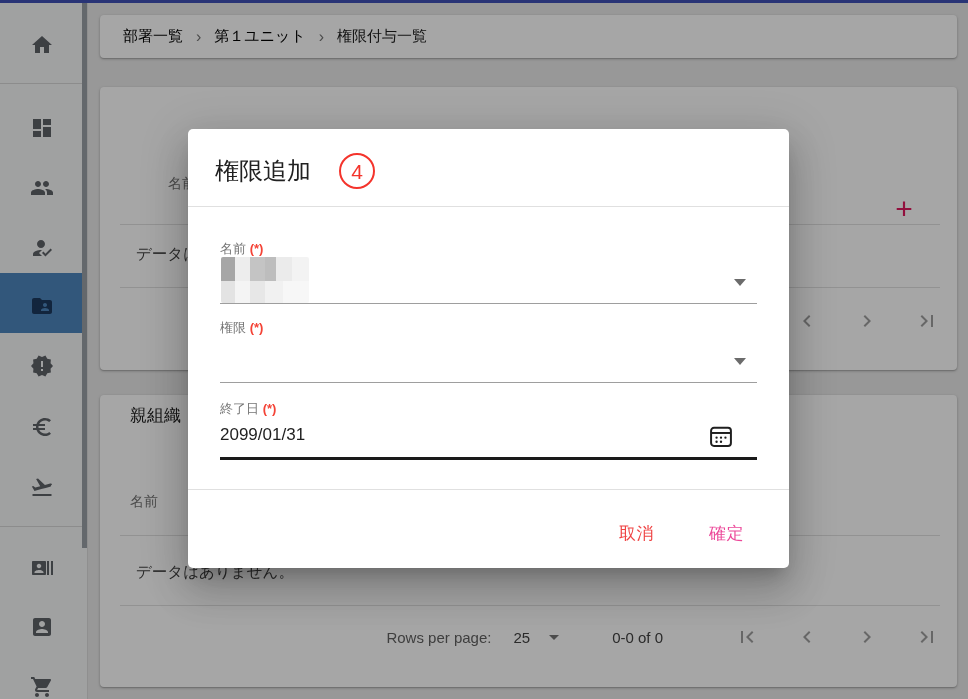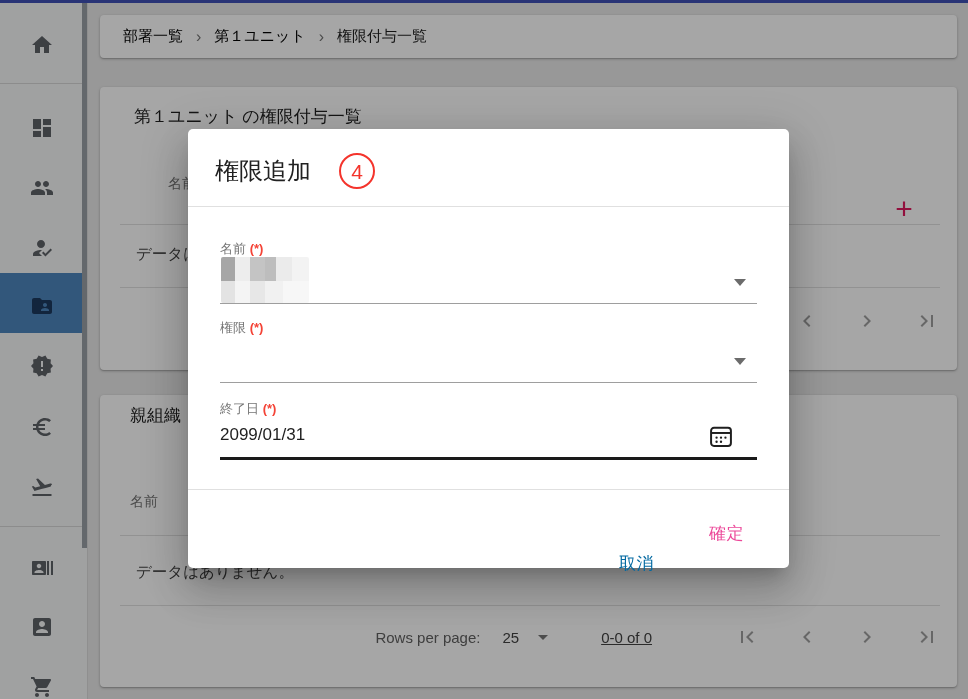--- a/index.html
+++ b/index.html
@@ -32,21 +32,21 @@
   .add-btn { position:absolute; left:782px; top:100px; width:44px; height:44px; color:#e0195e; font-size:30px; font-weight:400; display:flex; align-items:center; justify-content:center; line-height:1; }
   .col-header { position:absolute; font-size:14px; color:#757575; }
   .row-divider { position:absolute; left:20px; width:820px; height:1px; background:#e0e0e0; }
   .no-data { position:absolute; left:36px; font-size:15.5px; color:#424242; }
 
   .pg { position:absolute; left:0; right:0; height:36px; display:flex; align-items:center; justify-content:flex-end; padding-right:18px; color:#616161; font-size:15px; }
   .pg-label { margin-right:22px; }
   .pg-val { color:#424242; margin-right:12px;text-align:right; }
   .pg-dd { width:24px; height:24px; margin-right:46px; display:flex; align-items:center; justify-content:center; }
   .pg-dd svg { width:24px; height:24px; fill:#757575; }
-  .pg-range { margin-right:47px; color:#424242;text-decoration:underline; }
+  .pg-range { margin-right:36px; color:#424242; }
   .pg-ico { width:24px; height:24px; margin-left:36px; display:flex; align-items:center; justify-content:center; }
   .pg-ico:first-of-type { margin-left:0; }
   .pg-ico svg { width:24px; height:24px; fill:#9e9e9e; }
 
   
   .overlay { left:0; top:0; width:968px; height:699px; background:rgba(0,0,0,0.35); }
   .dialog { left:188px; top:129px; width:601px; height:439px; background:#fff; border-radius:5px;
             box-shadow:0 11px 15px -7px rgba(0,0,0,.2),0 24px 38px 3px rgba(0,0,0,.14),0 9px 46px 8px rgba(0,0,0,.12); }
   .dlg-title { position:absolute; left:27px; top:26px; font-size:24px; color:#212121; }
   .ann-circle { position:absolute; left:151px; top:24px; width:36px; height:36px; border:2.5px solid #f4342c; border-radius:50%; display:flex; align-items:center; justify-content:center; }
@@ -57,21 +57,21 @@
   .fld-value { position:absolute; left:32px; font-size:17px; color:#1f1f1f; }
   .underline { position:absolute; left:32px; width:537px; background:#9e9e9e; height:1px; }
   .underline-focus { background:#1a1a1a; height:3px; }
   .dd-arrow { position:absolute; left:546px; width:0; height:0; border-left:6px solid transparent; border-right:6px solid transparent; border-top:7px solid #6b6b6b; }
   .cal-btn { position:absolute; left:517px; top:291px; width:32px; height:32px; display:flex; align-items:center; justify-content:center; }
   .cal-btn svg { width:28px; height:28px; }
   .redacted { position:absolute; left:33px; top:128px; width:88px; height:46px; border-radius:2px; overflow:hidden; }
   .redacted .r1 { height:24px; background:linear-gradient(90deg,#a6a6a6 0 16%,#ededed 16% 33%,#c4c4c4 33% 50%,#bdbdbd 50% 63%,#ebebeb 63% 81%,#f3f3f3 81% 100%); }
   .redacted .r2 { height:22px; background:linear-gradient(90deg,#e3e3e3 0 16%,#f4f4f4 16% 33%,#e7e7e7 33% 50%,#f1f1f1 50% 70%,#f7f7f7 70% 100%); }
   .dlg-btn { position:absolute; top:393px; font-size:17px; font-weight:500; letter-spacing:.5px; }
-  .btn-cancel { left:431px; color:#0369a1;margin-top:30px; }
+  .btn-cancel { left:431px; color:#ef4444; }
   .btn-confirm { left:521px; color:#ec4899; }
 </style>
 </head>
 <body>
 
 <div class="abs topbar"></div>
 
 <nav class="abs sidebar">
   <div class="nav-sel" style="top:270px;"></div>
 
@@ -137,21 +137,20 @@
 
 <div class="card bc-card">
   <span class="bc-link">部署一覧</span>
   <span class="bc-sep">›</span>
   <span class="bc-link">第１ユニット</span>
   <span class="bc-sep">›</span>
   <span class="bc-current">権限付与一覧</span>
 </div>
 
 <section class="card card1">
-  <h2 class="card-title" style="top:18px; font-weight:400;">第１ユニット の権限付与一覧</h2>
   <div class="add-btn">+</div>
   <div class="col-header" style="left:68px; top:88px;">名前</div>
   <div class="row-divider" style="top:137px;"></div>
   <div class="no-data" style="top:157px;">データはありません。</div>
   <div class="row-divider" style="top:200px;"></div>
   <div class="pg" style="top:216px;">
     <span class="pg-label">Rows per page:</span>
     <span class="pg-val">25</span>
     <span class="pg-dd">
         <svg viewBox="0 0 24 24">

